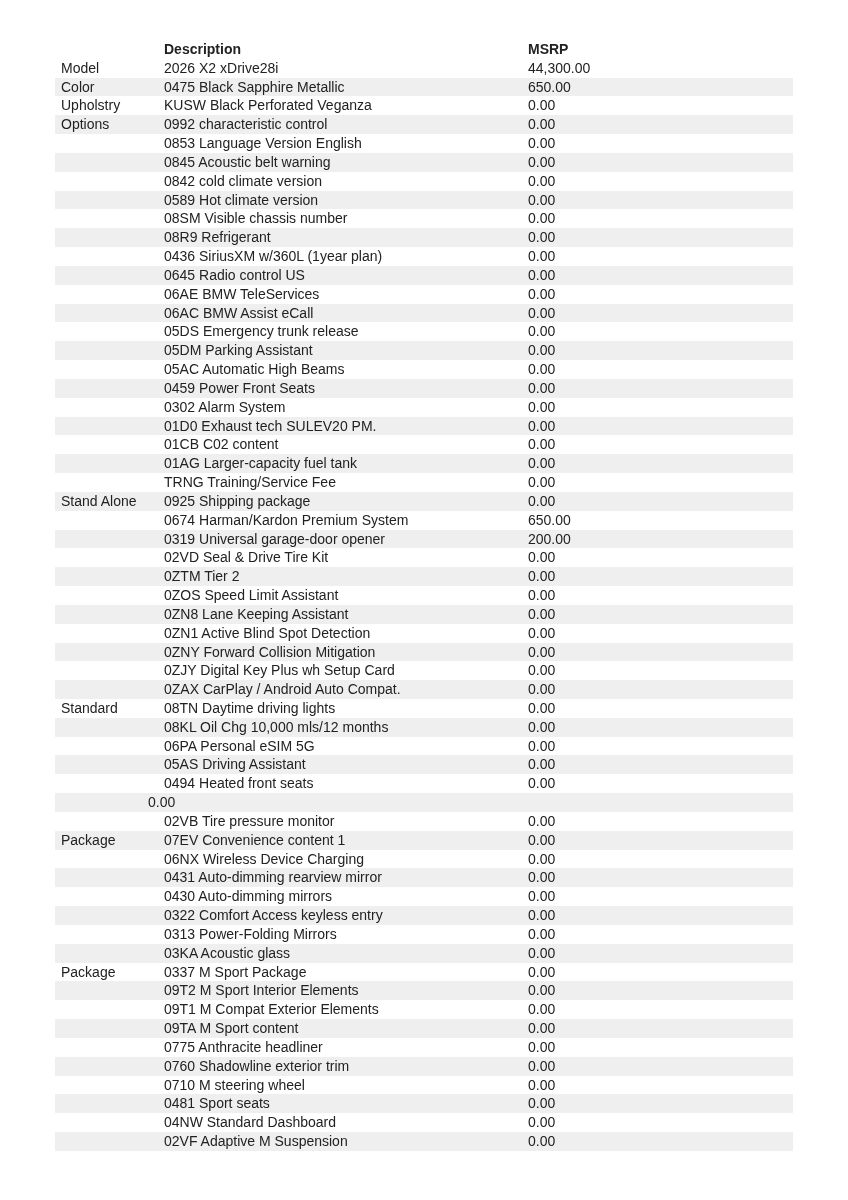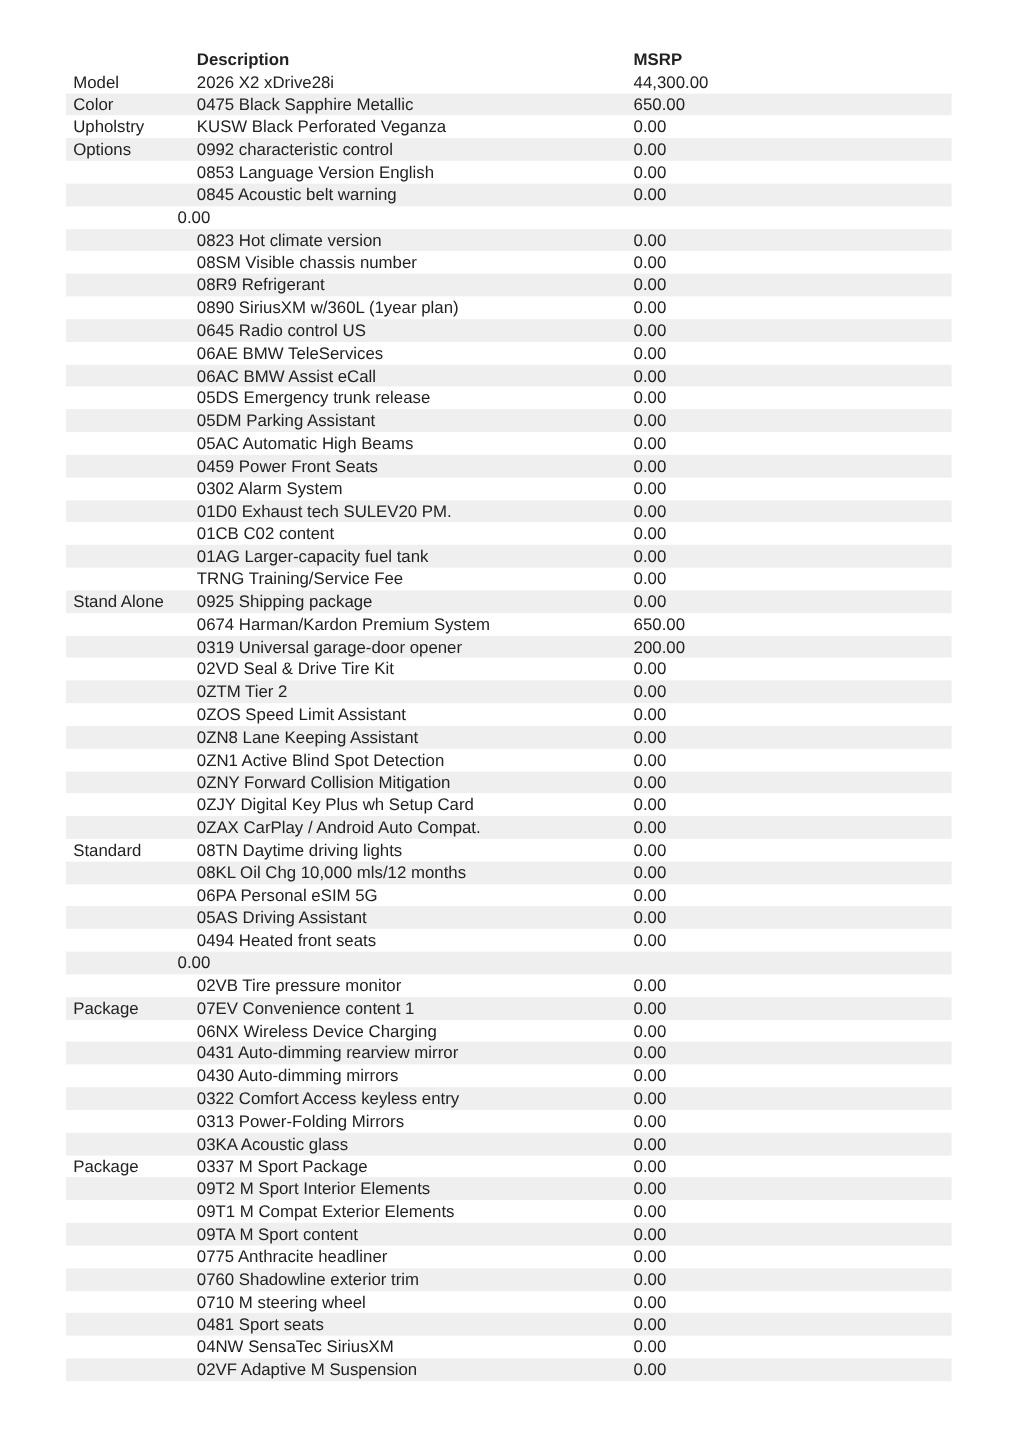--- a/index.html
+++ b/index.html
@@ -73,44 +73,45 @@
     <div class="cell-spacer"></div>
   </div>
       <div class="row shaded">
     <div class="cell-category"></div>
     <div class="cell-desc">0845 Acoustic belt warning</div>
     <div class="cell-msrp">0.00</div>
     <div class="cell-spacer"></div>
   </div>
       <div class="row">
     <div class="cell-category"></div>
-    <div class="cell-msrp">0.00</div>
-    <div class="cell-spacer"></div>
-  </div>
-      <div class="row shaded">
-    <div class="cell-category"></div>
-    <div class="cell-desc">0823 Hot climate version</div>
+    <div class="cell-desc">0842 cold climate version</div>
+    <div class="cell-msrp">0.00</div>
+    <div class="cell-spacer"></div>
+  </div>
+      <div class="row shaded">
+    <div class="cell-category"></div>
+    <div class="cell-desc">0589 Hot climate version</div>
     <div class="cell-msrp">0.00</div>
     <div class="cell-spacer"></div>
   </div>
       <div class="row">
     <div class="cell-category"></div>
     <div class="cell-desc">08SM Visible chassis number</div>
     <div class="cell-msrp">0.00</div>
     <div class="cell-spacer"></div>
   </div>
       <div class="row shaded">
     <div class="cell-category"></div>
     <div class="cell-desc">08R9 Refrigerant</div>
     <div class="cell-msrp">0.00</div>
     <div class="cell-spacer"></div>
   </div>
       <div class="row">
     <div class="cell-category"></div>
-    <div class="cell-desc">0890 SiriusXM w/360L (1year plan)</div>
+    <div class="cell-desc">0436 SiriusXM w/360L (1year plan)</div>
     <div class="cell-msrp">0.00</div>
     <div class="cell-spacer"></div>
   </div>
       <div class="row shaded">
     <div class="cell-category"></div>
     <div class="cell-desc">0645 Radio control US</div>
     <div class="cell-msrp">0.00</div>
     <div class="cell-spacer"></div>
   </div>
       <div class="row">
@@ -371,21 +372,21 @@
     <div class="cell-spacer"></div>
   </div>
       <div class="row shaded">
     <div class="cell-category"></div>
     <div class="cell-desc">0481 Sport seats</div>
     <div class="cell-msrp">0.00</div>
     <div class="cell-spacer"></div>
   </div>
       <div class="row">
     <div class="cell-category"></div>
-    <div class="cell-desc">04NW SensaTec SiriusXM</div>
+    <div class="cell-desc">04NW Standard Dashboard</div>
     <div class="cell-msrp">0.00</div>
     <div class="cell-spacer"></div>
   </div>
       <div class="row shaded">
     <div class="cell-category"></div>
     <div class="cell-desc">02VF Adaptive M Suspension</div>
     <div class="cell-msrp">0.00</div>
     <div class="cell-spacer"></div>
   </div>
     </div>

